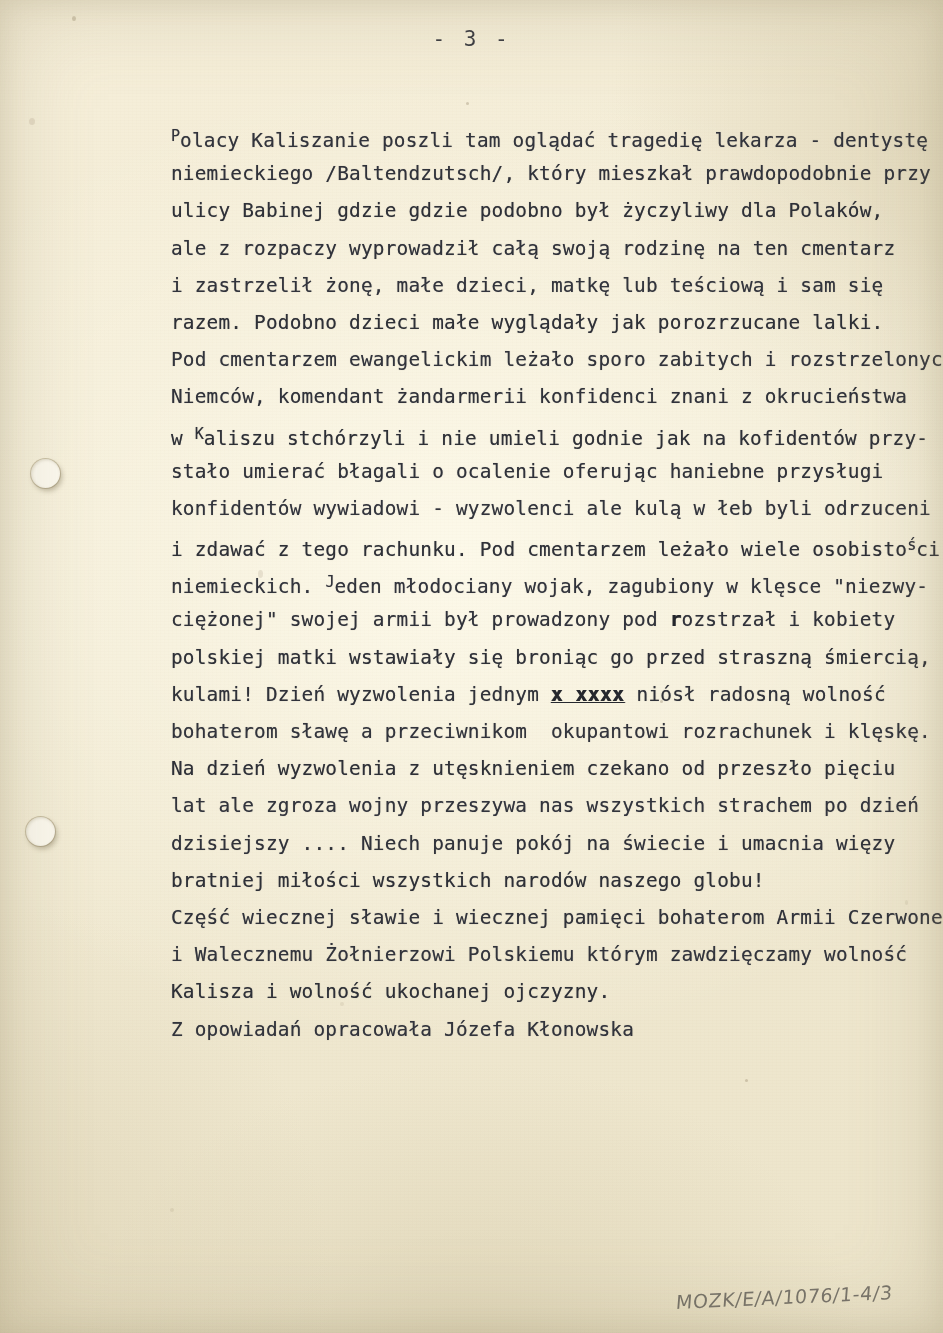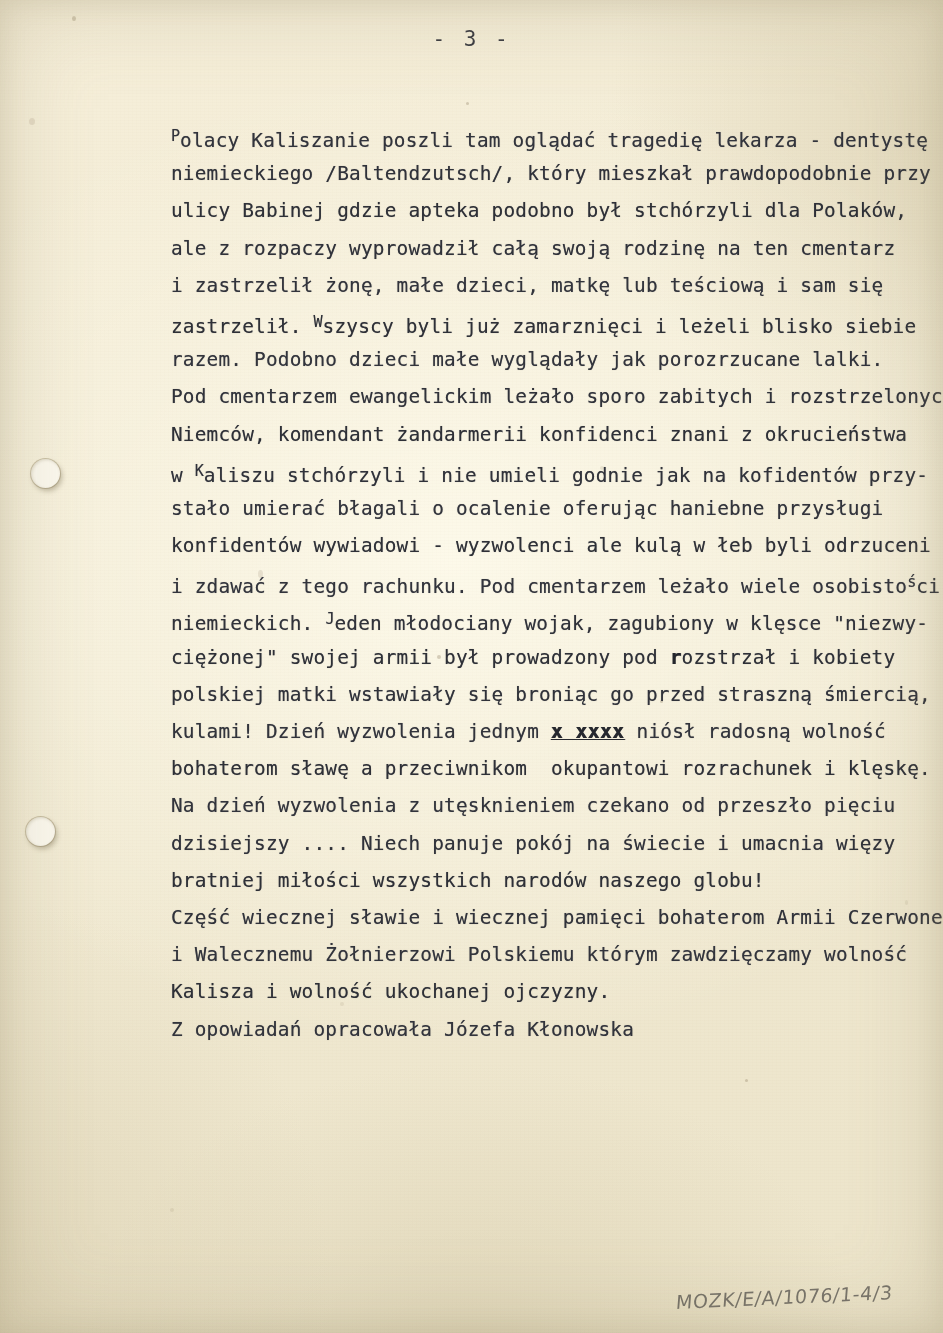--- a/index.html
+++ b/index.html
@@ -162,25 +162,24 @@
   <div class="page-number">- 3 -</div>
 
   <div class="punch-hole top"></div>
   <div class="punch-hole bottom"></div>
 
   <div class="typescript">
 
     <div class="tline"><span class="sup">P</span><span>olacy Kaliszanie poszli tam oglądać tragedię lekarza - dentystę</span></div>
 
     <div class="tline">niemieckiego /Baltendzutsch/, który mieszkał prawdopodobnie przy</div>
-    <div class="tline">ulicy Babinej gdzie apteka podobno był stchórzyli dla Polaków,</div>
+    <div class="tline">ulicy Babinej gdzie gdzie podobno był życzyliwy dla Polaków,</div>
     <div class="tline">ale z rozpaczy wyprowadził całą swoją rodzinę na ten cmentarz</div>
     <div class="tline">i zastrzelił żonę, małe dzieci, matkę lub teściową i sam się</div>
 
-    <div class="tline"><span>zastrzelił. </span><span class="sup">W</span><span>szyscy byli już zamarznięci i leżeli blisko siebie</span></div>
 
     <div class="tline">razem. Podobno dzieci małe wyglądały jak porozrzucane lalki.</div>
     <div class="tline">Pod cmentarzem ewangelickim leżało sporo zabitych i rozstrzelonych</div>
     <div class="tline">Niemców, komendant żandarmerii konfidenci znani z okrucieństwa</div>
 
     <div class="tline"><span>w </span><span class="sup">K</span><span>aliszu stchórzyli i nie umieli godnie jak na kofidentów przy-</span></div>
 
     <div class="tline">stało umierać błagali o ocalenie oferując haniebne przysługi</div>
     <div class="tline">konfidentów wywiadowi - wyzwolenci ale kulą w łeb byli odrzuceni</div>
 
@@ -189,20 +188,21 @@
     <div class="tline"><span>niemieckich. </span><span class="sup">J</span><span>eden młodociany wojak, zagubiony w klęsce "niezwy-</span></div>
 
     <div class="tline"><span>ciężonej" swojej armii był prowadzony pod </span><span class="overtype">r</span><span>ozstrzał i kobiety</span></div>
 
     <div class="tline">polskiej matki wstawiały się broniąc go przed straszną śmiercią,</div>
 
     <div class="tline"><span>kulami! Dzień wyzwolenia jednym </span><span class="struck">x xxxx</span><span> niósł radosną wolność</span></div>
 
     <div class="tline">bohaterom sławę a przeciwnikom  okupantowi rozrachunek i klęskę.</div>
     <div class="tline">Na dzień wyzwolenia z utęsknieniem czekano od przeszło pięciu</div>
+    <div class="tline">lat ale zgroza wojny przeszywa nas wszystkich strachem po dzień</div>
     <div class="tline">dzisiejszy .... Niech panuje pokój na świecie i umacnia więzy</div>
     <div class="tline">bratniej miłości wszystkich narodów naszego globu!</div>
     <div class="tline">Część wiecznej sławie i wiecznej pamięci bohaterom Armii Czerwonej</div>
     <div class="tline">i Walecznemu Żołnierzowi Polskiemu którym zawdzięczamy wolność</div>
     <div class="tline">Kalisza i wolność ukochanej ojczyzny.</div>
     <div class="tline">Z opowiadań opracowała Józefa Kłonowska</div>
 
   </div>
 
   <div class="archival-ref">MOZK/E/A/1076/1-4/3</div>

